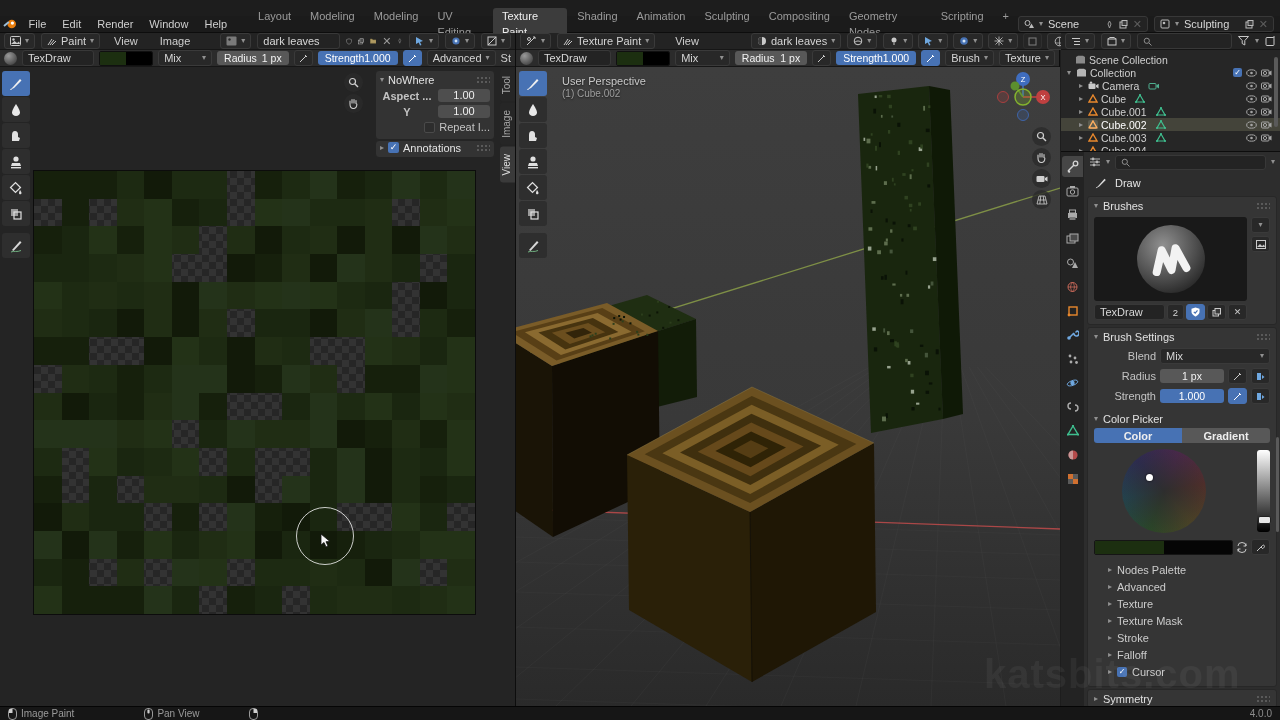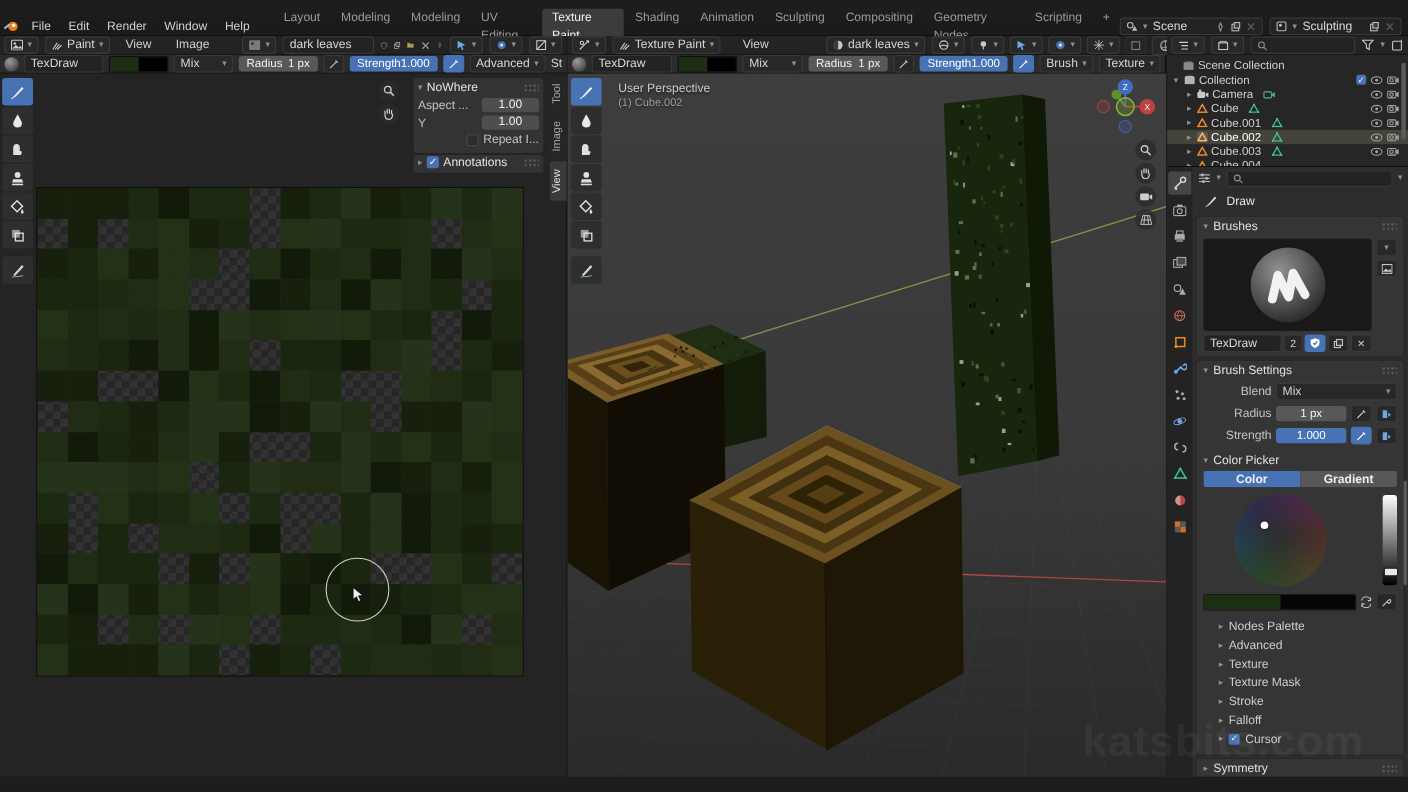--- a/index.html
+++ b/index.html
@@ -37,21 +37,21 @@
   .dots{width:14px;height:8px;background-image:radial-gradient(#6a6a6a 1px,transparent 1.2px);background-size:4px 4px;opacity:.7;flex:none;}
   
   .imgedit{left:0;top:33px;width:516px;height:673px;background:#242424;border-right:1px solid #0d0d0d;box-sizing:border-box;}
   .tools-col{position:absolute;left:2px;top:38px;width:30px;display:flex;flex-direction:column;gap:1px;}
   .tool-btn{width:28px;height:25px;background:#2e2e2e;border-radius:3px;display:flex;align-items:center;justify-content:center;}
   .tool-btn.active{background:#4772b4;}
   .canvas-img{position:absolute;left:33px;top:137px;width:441px;height:443px;border:1px solid #0c0c0c;background-color:#262626;background-image:linear-gradient(45deg,#333333 25%,transparent 25%,transparent 75%,#333333 75%),linear-gradient(45deg,#333333 25%,transparent 25%,transparent 75%,#333333 75%);background-size:14px 14px;background-position:0 0,7px 7px;display:grid;grid-template-columns:repeat(16,1fr);grid-template-rows:repeat(16,1fr);}
   .navbtn{position:absolute;width:19px;height:19px;border-radius:50%;background:rgba(42,42,42,.8);display:flex;align-items:center;justify-content:center;}
   .npanel{position:absolute;left:375px;top:37px;width:120px;background:#333333;border:1px solid #242424;border-radius:4px;padding:3px 4px 6px;box-sizing:border-box;}
   .npanel .prow{display:flex;align-items:center;gap:4px;margin-top:3px;}
-  .plabel{flex:1;text-align:left;color:#c3c3c3;white-space:nowrap;overflow:hidden;}
+  .plabel{flex:1;text-align:center;color:#c3c3c3;white-space:nowrap;overflow:hidden;font-weight:bold;}
   .numfield{width:52px;height:13px;background:#4e4e4e;border-radius:3px;color:#efefef;text-align:center;line-height:13px;flex:none;}
   .tabstrip{position:absolute;right:0;top:36px;width:15px;display:flex;flex-direction:column;gap:2px;}
   .vtab{writing-mode:vertical-rl;transform:rotate(180deg);background:#262626;color:#a8a8a8;font-size:10px;padding:7px 1px;border-radius:0 3px 3px 0;text-align:center;}
   .vtab.active{background:#3a3a3a;color:#e0e0e0;}
   
   .viewport{left:516px;top:33px;width:544px;height:673px;background:#2e2e2e;border-right:1px solid #0d0d0d;box-sizing:border-box;}
   .vpcanvas{position:absolute;left:0;top:34px;width:544px;height:639px;background:linear-gradient(180deg,#3e3e3e 0%,#393939 55%,#2a2a2a 100%);overflow:hidden;}
   .vp-overlay-text{position:absolute;left:46px;top:8px;color:#c9c9c9;font-size:11px;text-shadow:0 1px 2px rgba(0,0,0,.6);}
   .vp-overlay-sub{position:absolute;left:46px;top:21px;color:#9e9e9e;font-size:10px;text-shadow:0 1px 2px rgba(0,0,0,.6);}
   
@@ -1425,15 +1425,39 @@
             <span class="chev">▸</span>
             <span>Symmetry</span>
             <div class="dots" style="margin-left:auto"></div>
           </div>
       </div>
 
     </div>
     <div class="scrollbar" style="right:1px;top:285px;width:3px;height:95px"></div>
   </div>
 
+  <div class="statusbar abs">
+    <div class="hint">
+      <svg width="9" height="12" viewBox="0 0 9 12">
+          <rect x="0.5" y="0.5" width="8" height="11" rx="3.5" fill="none" stroke="#9a9a9a"></rect>
+          <path d="M1 1.5 A3.5 3.5 0 0 1 4.5 1 V5 H1 Z" fill="#cfcfcf"></path>
+        </svg>
+      <span>Image Paint</span>
+    </div>
+    <div class="hint" style="margin-left:62px">
+      <svg width="9" height="12" viewBox="0 0 9 12">
+          <rect x="0.5" y="0.5" width="8" height="11" rx="3.5" fill="none" stroke="#9a9a9a"></rect>
+          <rect x="3.4" y="1.5" width="2.2" height="4" rx="1" fill="#cfcfcf"></rect>
+        </svg>
+      <span>Pan View</span>
+    </div>
+    <div class="hint" style="margin-left:42px">
+      <svg width="9" height="12" viewBox="0 0 9 12">
+          <rect x="0.5" y="0.5" width="8" height="11" rx="3.5" fill="none" stroke="#9a9a9a"></rect>
+          <path d="M8 1.5 A3.5 3.5 0 0 0 4.5 1 V5 H8 Z" fill="#cfcfcf"></path>
+        </svg>
+      <span></span>
+    </div>
+    <span style="margin-left:auto;color:#8c8c8c">4.0.0</span>
+  </div>
 
   <div class="watermark abs">katsbits.com</div>
 </div>
 
 </body></html>

